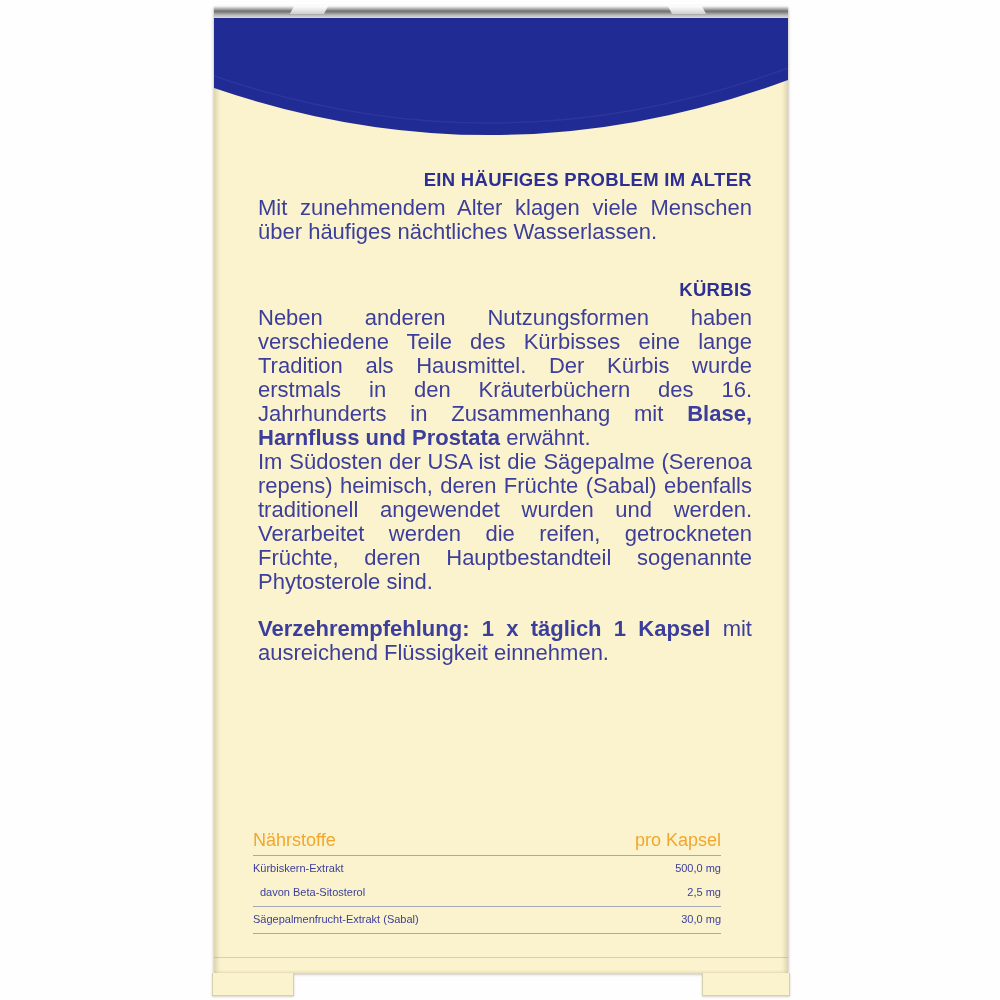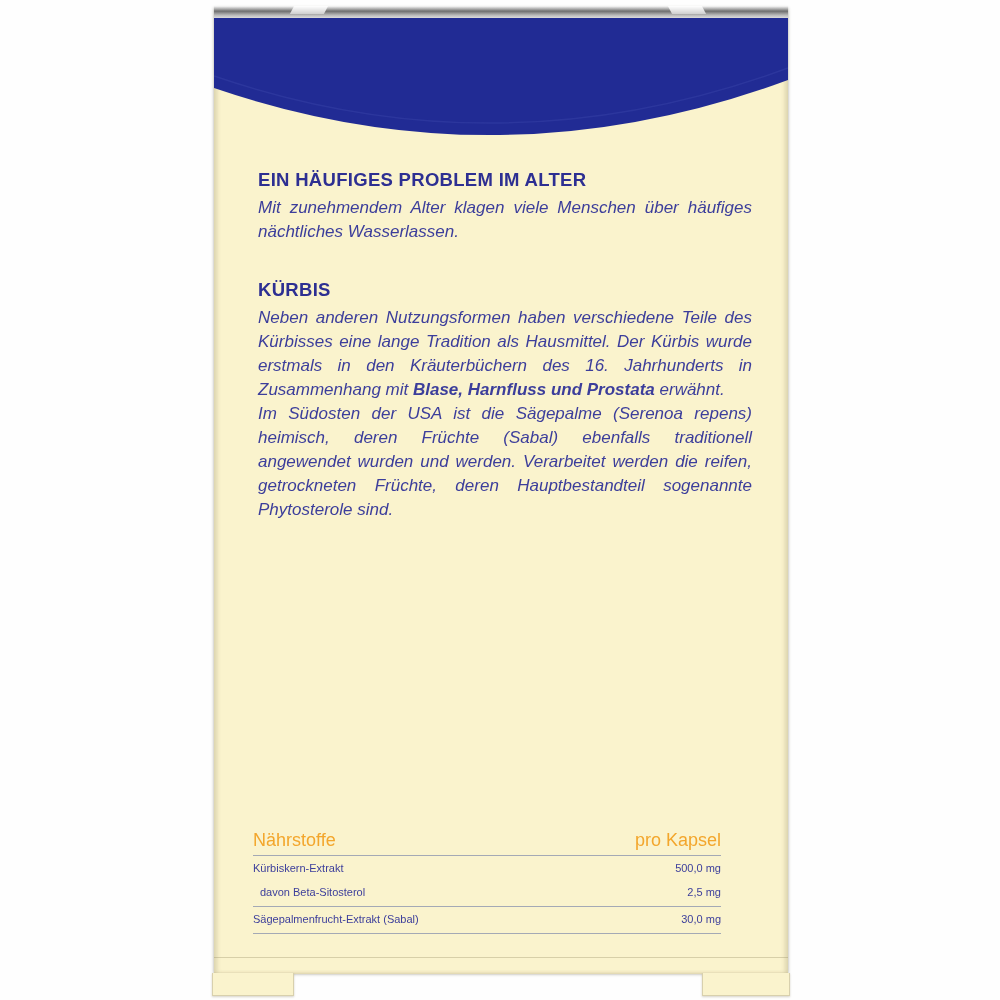--- a/index.html
+++ b/index.html
@@ -49,27 +49,26 @@
     color:var(--title-cream);
     font-size:30px;font-weight:400;letter-spacing:3px;
   }
 
   .content{
     position:absolute;left:44px;top:160px;width:494px;
     color:var(--text-blue);
   }
   .section-heading{
     margin:0;font-size:18.5px;line-height:24px;font-weight:700;
-    color:var(--heading-blue);letter-spacing:.3px;
+    color:var(--heading-blue);letter-spacing:.3px;text-align:right;
   }
   .section-heading.kuerbis{margin-top:34px;}
   .body-para{
-    margin:4px 0 0;font-size:17px;line-height:24px;
+    margin:4px 0 0;font-size:22px;line-height:24px;
     text-align:justify;
-    font-style:italic;
   }
   .body-para.no-gap{margin-top:0;}
   .body-para.dosage{margin-top:23px;}
   .body-para b,.body-para .seg-bold{font-weight:700;}
 
   .nutrition-table{
     position:absolute;left:39px;top:821px;width:468px;
     color:var(--text-blue);
   }
   .t-header{
@@ -117,20 +116,21 @@
     </div>
 
     <div class="content">
       <h2 class="section-heading">EIN HÄUFIGES PROBLEM IM ALTER</h2>
       <p class="body-para"><span>Mit zunehmendem Alter klagen viele Menschen über häufiges nächtliches Wasserlassen.</span></p>
 
       <h2 class="section-heading kuerbis">KÜRBIS</h2>
       <p class="body-para"><span>Neben anderen Nutzungsformen haben verschiedene Teile des Kürbisses eine lange Tradition als Hausmittel. Der Kürbis wurde erstmals in den Kräuterbüchern des 16. Jahrhunderts in Zusammenhang mit </span><span class="seg-bold">Blase, Harnfluss und Prostata</span><span> erwähnt.</span></p>
       <p class="body-para no-gap"><span>Im Südosten der USA ist die Sägepalme (Serenoa repens) heimisch, deren Früchte (Sabal) ebenfalls traditionell angewendet wurden und werden. Verarbeitet werden die reifen, getrockneten Früchte, deren Hauptbestandteil sogenannte Phytosterole sind.</span></p>
 
+      <p class="body-para dosage"><span class="seg-bold">Verzehrempfehlung: 1 x täglich 1 Kapsel</span><span> mit ausreichend Flüssigkeit einnehmen.</span></p>
     </div>
 
     <div class="nutrition-table">
       <div class="t-header">
         <span>Nährstoffe</span>
         <span>pro Kapsel</span>
       </div>
       <div class="t-rule header-rule"></div>
       <div>
           <div class="t-row">

